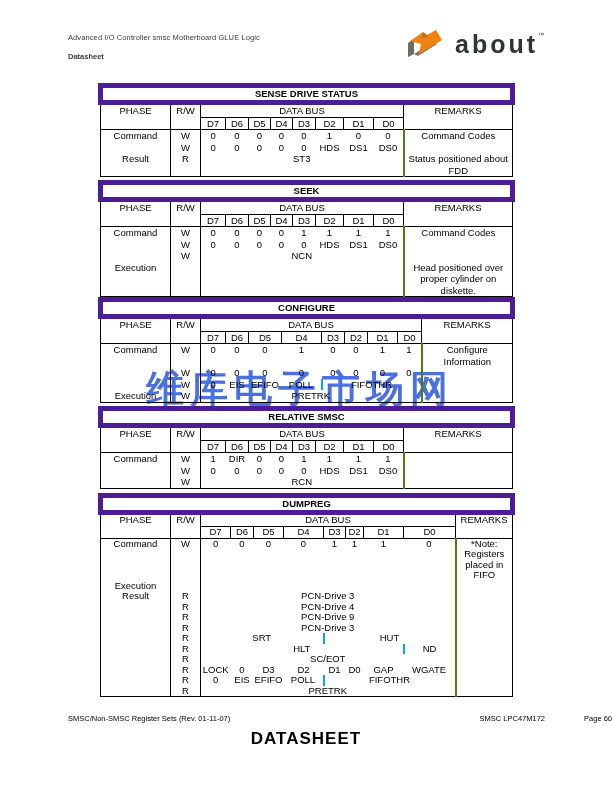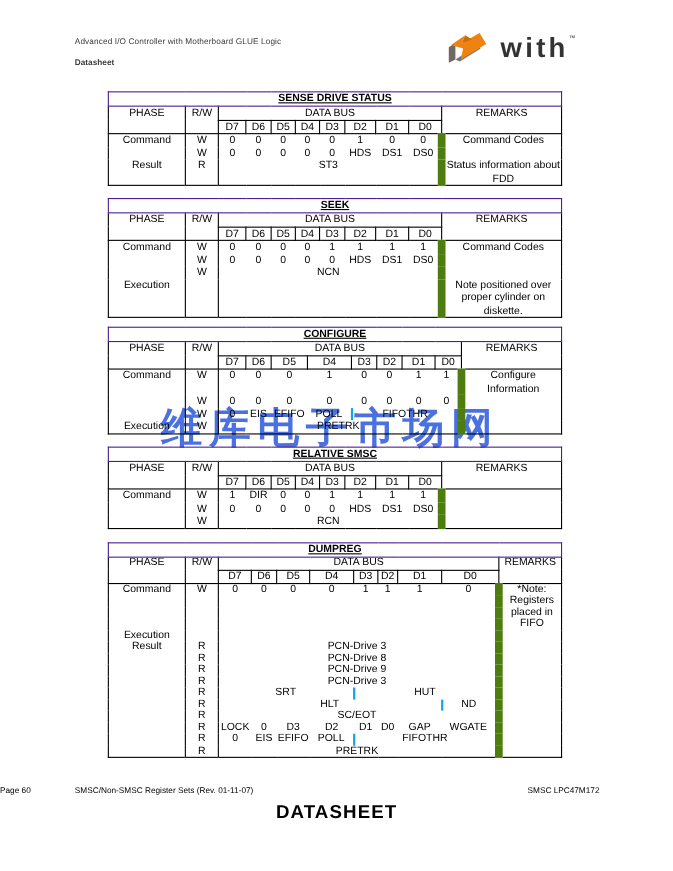--- a/index.html
+++ b/index.html
@@ -23,54 +23,54 @@
     font-size:38px; font-weight:bold; letter-spacing:6px;
     color:#1d4ed8; opacity:0.8; white-space:nowrap;
   }
   
   table.reg {
     position:absolute; z-index:1; background:transparent;
     border-collapse:collapse; table-layout:fixed;
     border:1px solid #000; font-size:9.5px;
   }
   table.reg td { padding:0; vertical-align:top; text-align:center; overflow:hidden; }
-  td.t-title { font-weight:bold; border:1px solid #4c1d95; line-height:12px;text-decoration:underline; }
+  td.t-title { font-weight:bold; border:5px solid #4c1d95; line-height:12px; }
   td.hd { font-weight:normal; border:1px solid #000; }
   td.vbot { vertical-align:bottom; padding-bottom:1px; }
   td.c-phase { border-right:1px solid #000; }
   td.c-rw { border-right:1px solid #000; }
-  td.c-rem { border-left:7px solid #4d7c0f; text-align:left; padding:0 3px; white-space:pre-line; }
+  td.c-rem { border-left:2px solid #4d7c0f; text-align:left; padding:0 3px; white-space:pre-line; }
   td.bar { border-left:2px solid #0ea5e9; }
   
   .f-line { position:absolute; top:714px; left:0; width:612px; height:12px; font-size:7.5px; }
   .f-left { position:absolute; left:68px; top:0; }
   .f-left b { font-weight:normal; }
-  .f-center { position:absolute; left:0; top:0; width:100%; text-align:left; }
+  .f-center { position:absolute; left:0; top:0; width:100%; text-align:right; }
   .f-right { position:absolute; right:67px; top:0; }
   .ds-big { position:absolute; top:729px; left:0; width:612px; text-align:center;
             font-size:17px; font-weight:bold; letter-spacing:1px; }
 </style>
 </head>
 <body>
 
 <div class="page">
 
   <div class="hdr">
-    <div class="l1">Advanced I/O Controller with Motherboard GLUE Logic</div>
+    <div class="l1">Advanced I/O Controller smsc Motherboard GLUE Logic</div>
     <div class="l2">Datasheet</div>
   </div>
 
   <div class="logo">
     <svg viewBox="0 0 46 32" aria-hidden="true">
       <polygon points="5,15 11,11 11,26 5,29" fill="#6E6A63"></polygon>
       <polygon points="11,26 30,14 34,16 15,28" fill="#7A766F"></polygon>
       <polygon points="7,13 20,4 17,11 33,2 39,12 16,26 18,16" fill="#EE8312"></polygon>
       <polygon points="20,4 26,8 17,11" fill="#C96E0E"></polygon>
     </svg>
-    <span class="logo-text">with</span>
+    <span class="logo-text">about</span>
     <span class="logo-tm">™</span>
   </div>
 
   <div class="watermark">维库电子市场网</div>
 
   <div>
       <table class="reg" style="left: 98px; top: 83px; line-height: 11.5px; width: 412px;">
         <colgroup>
           <col style="width: 70px;">
           <col style="width: 30px;">
@@ -127,21 +127,21 @@
             <td colspan="1" class="c-bit">0</td>
             <td colspan="1" class="c-bit">HDS</td>
             <td colspan="1" class="c-bit">DS1</td>
             <td colspan="1" class="c-bit">DS0</td>
             <td class="c-rem"></td>
           </tr>
           <tr style="height: 11.5px;">
             <td class="c-phase">Result</td>
             <td class="c-rw">R</td>
             <td colspan="8" class="c-bit">ST3</td>
-            <td class="c-rem">Status information about
+            <td class="c-rem">Status positioned about
 FDD</td>
           </tr>
         </tbody>
       </table>
       <table class="reg" style="left: 98px; top: 180px; line-height: 11.5px; width: 412px;">
         <colgroup>
           <col style="width: 70px;">
           <col style="width: 30px;">
           <col style="width: 25px;">
           <col style="width: 23px;">
@@ -202,21 +202,21 @@
           <tr style="height: 11.5px;">
             <td class="c-phase"></td>
             <td class="c-rw">W</td>
             <td colspan="8" class="c-bit">NCN</td>
             <td class="c-rem"></td>
           </tr>
           <tr style="height: 11.5px;">
             <td class="c-phase">Execution</td>
             <td class="c-rw"></td>
             <td colspan="8" class="c-bit"></td>
-            <td class="c-rem">Note positioned over
+            <td class="c-rem">Head positioned over
 proper cylinder on
 diskette.</td>
           </tr>
         </tbody>
       </table>
       <table class="reg" style="left: 98px; top: 297px; line-height: 11.5px; width: 412px;">
         <colgroup>
           <col style="width: 70px;">
           <col style="width: 30px;">
           <col style="width: 25px;">
@@ -433,21 +433,21 @@
             <td colspan="8" class="c-bit"></td>
           </tr>
           <tr style="height: 10.5px;">
             <td class="c-phase">Result</td>
             <td class="c-rw">R</td>
             <td colspan="8" class="c-bit">PCN-Drive 3</td>
           </tr>
           <tr style="height: 10.5px;">
             <td class="c-phase"></td>
             <td class="c-rw">R</td>
-            <td colspan="8" class="c-bit">PCN-Drive 8</td>
+            <td colspan="8" class="c-bit">PCN-Drive 4</td>
           </tr>
           <tr style="height: 10.5px;">
             <td class="c-phase"></td>
             <td class="c-rw">R</td>
             <td colspan="8" class="c-bit">PCN-Drive 9</td>
           </tr>
           <tr style="height: 10.5px;">
             <td class="c-phase"></td>
             <td class="c-rw">R</td>
             <td colspan="8" class="c-bit">PCN-Drive 3</td>

